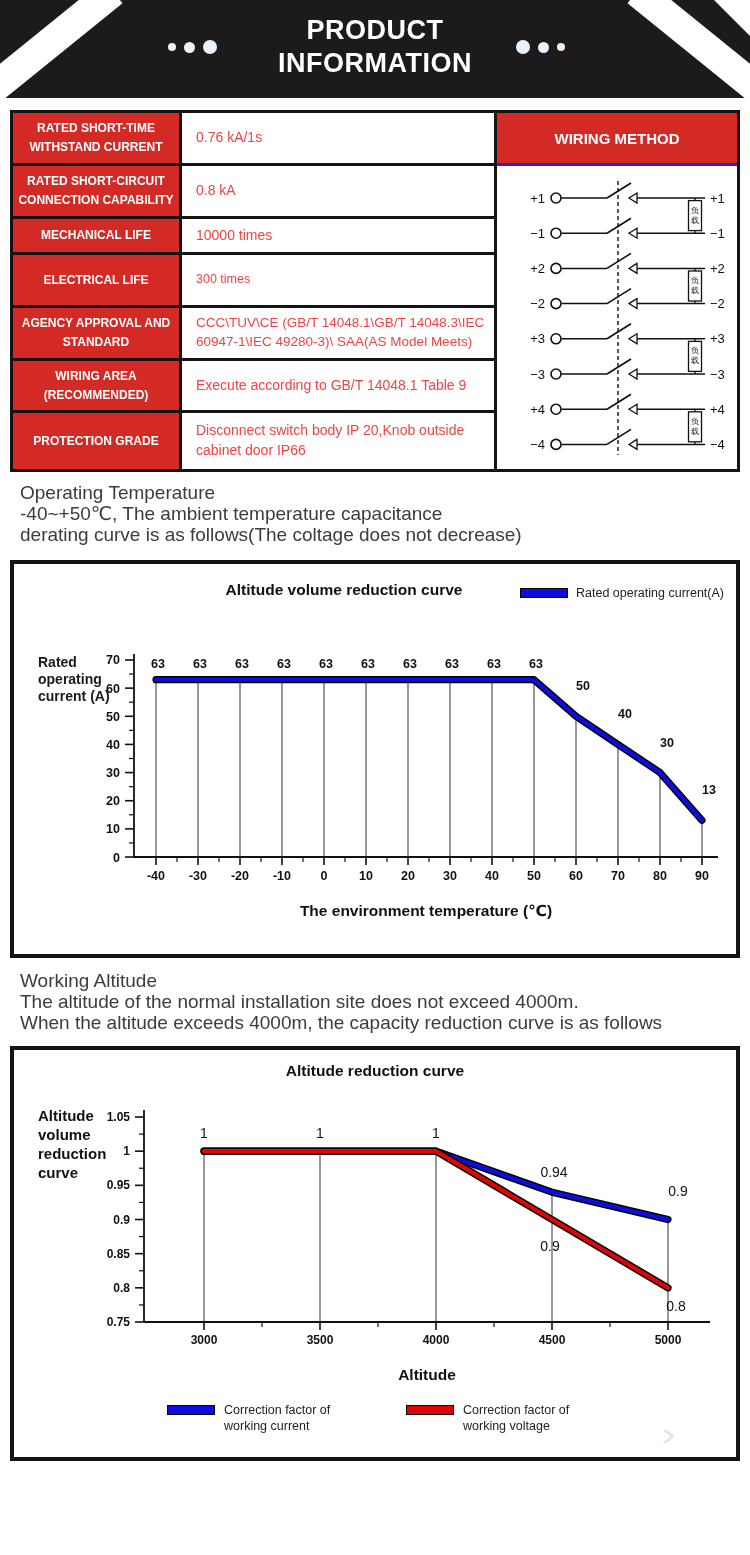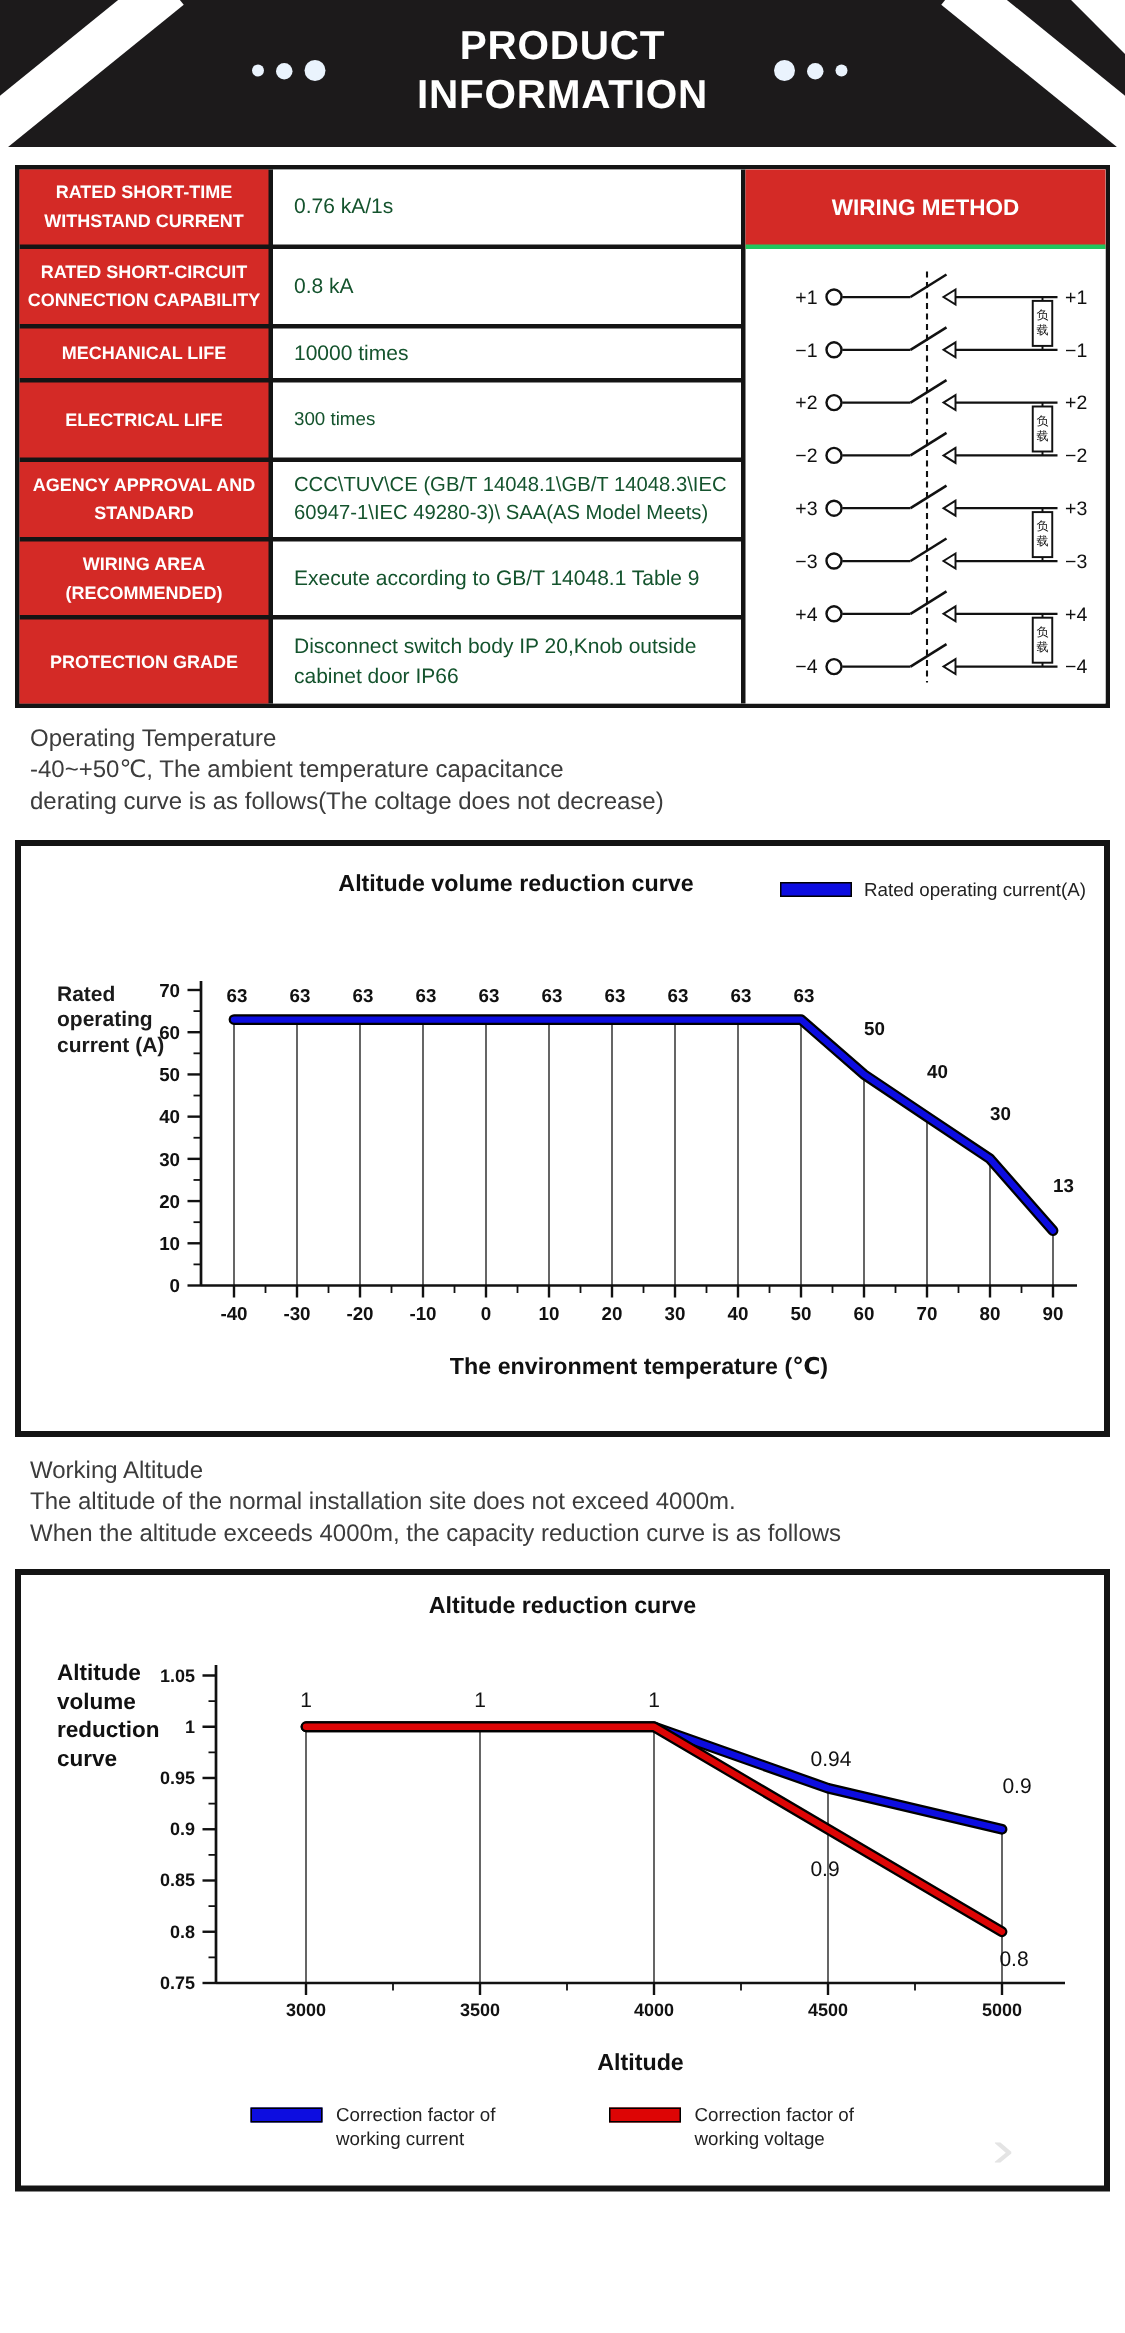--- a/index.html
+++ b/index.html
@@ -19,28 +19,28 @@
   .dots-right{left:516px;}
   .dot{border-radius:50%;background:#eaf3fd;}
   .dot.s{width:8px;height:8px;} .dot.m{width:11px;height:11px;} .dot.l{width:14px;height:14px;}
   
   .spec-wrap{display:flex;margin:12px 10px 0;border:3px solid #141414;height:356px;}
   .spec-grid{width:481px;display:grid;grid-template-columns:166px 1fr;
              grid-template-rows:50px 50px 33px 50px 50px 49px 56px;gap:3px;background:#141414;}
   .cell{display:flex;align-items:center;}
   .cell.red{background:#d42a26;color:#fff;font-weight:bold;font-size:12px;line-height:1.55;
             text-align:center;justify-content:center;padding:0 3px;}
-  .cell.val{background:#fff;color:#14532d;font-size:14px;padding:0 8px 0 14px;line-height:1.4;}
+  .cell.val{background:#fff;color:#ef4444;font-size:14px;padding:0 8px 0 14px;line-height:1.4;}
   .cell.val.small{font-size:12.5px;}
   .cell.val.dense{font-size:13.5px;}
   .wiring-col{width:240px;border-left:3px solid #141414;background:#fff;}
-  .wiring-head{height:50px;background:#d42a26;border-bottom:3px solid #22c55e;color:#fff;
+  .wiring-head{height:50px;background:#d42a26;border-bottom:3px solid #4c1d95;color:#fff;
                font-weight:bold;font-size:15px;display:flex;align-items:center;justify-content:center;}
   
-  .para{margin:10px 0 0 20px;font-size:16px;color:#3c3c3c;line-height:21px;}
+  .para{margin:10px 0 0 20px;font-size:19px;color:#3c3c3c;line-height:21px;}
   
   .chart-box{position:relative;margin:15px 10px 0;border:4px solid #141414;background:#fff;}
   #chart1-box{height:390px;}
   #chart2-box{height:407px;margin-top:13px;}
   .chart-box svg{position:absolute;left:0;top:0;}
   svg text{fill:#111;font-family:"Liberation Sans","DejaVu Sans",sans-serif;}
   .c1-title{position:absolute;top:17px;left:60px;width:540px;text-align:center;
             font-weight:bold;font-size:15.5px;color:#111;}
   .c1-legend{position:absolute;top:22px;right:12px;display:flex;align-items:center;}
   .swatch{display:inline-block;width:46px;height:8px;border:1.5px solid #000;}

